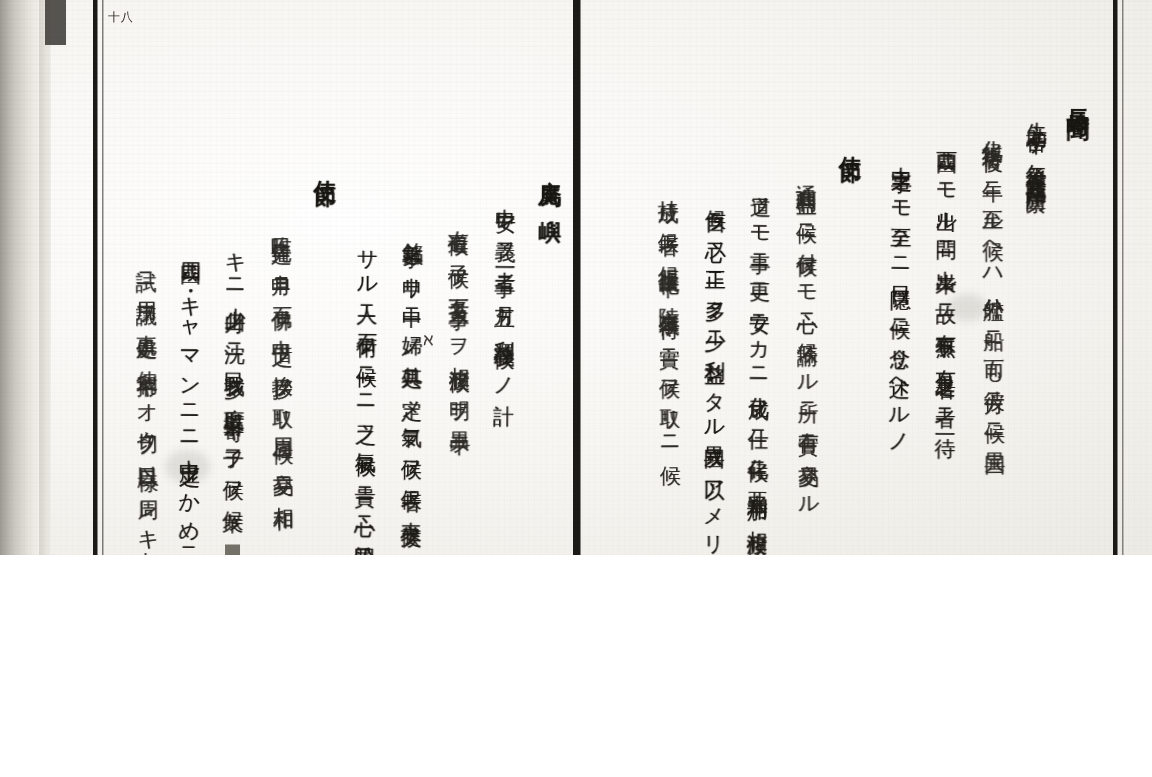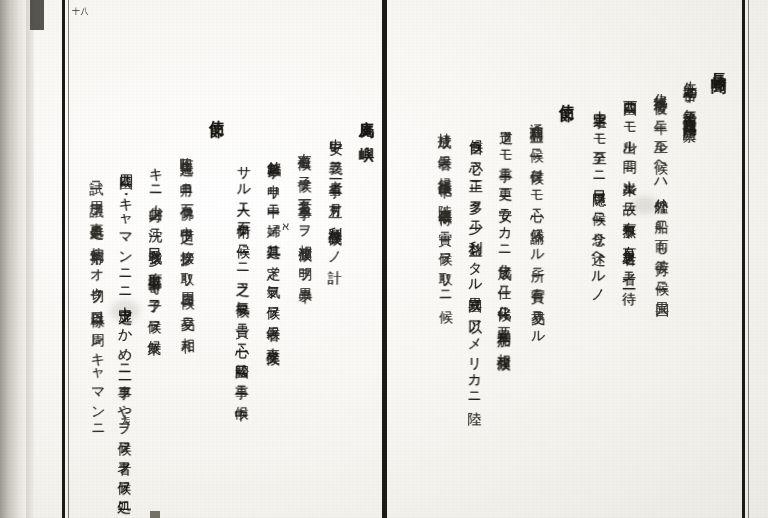--- a/index.html
+++ b/index.html
@@ -3,21 +3,21 @@
 <meta charset="utf-8">
 <style>
   html, body {
     margin: 0;
     padding: 0;
     background: #ffffff;
   }
   #page {
     position: relative;
     width: 768px;
-    height: 518px;
+    height: 370px;
     background: #ec4899;
     overflow: hidden;
     font-family: "DejaVu Serif", serif;
   }
 
   
   .scan-bg {
     position: absolute;
     inset: 0;
     background:

